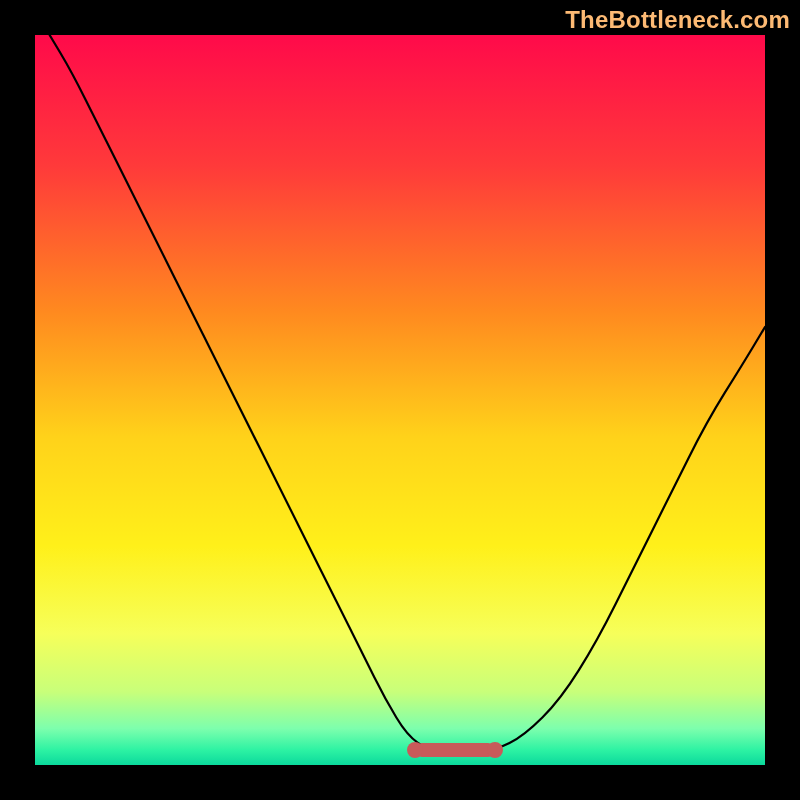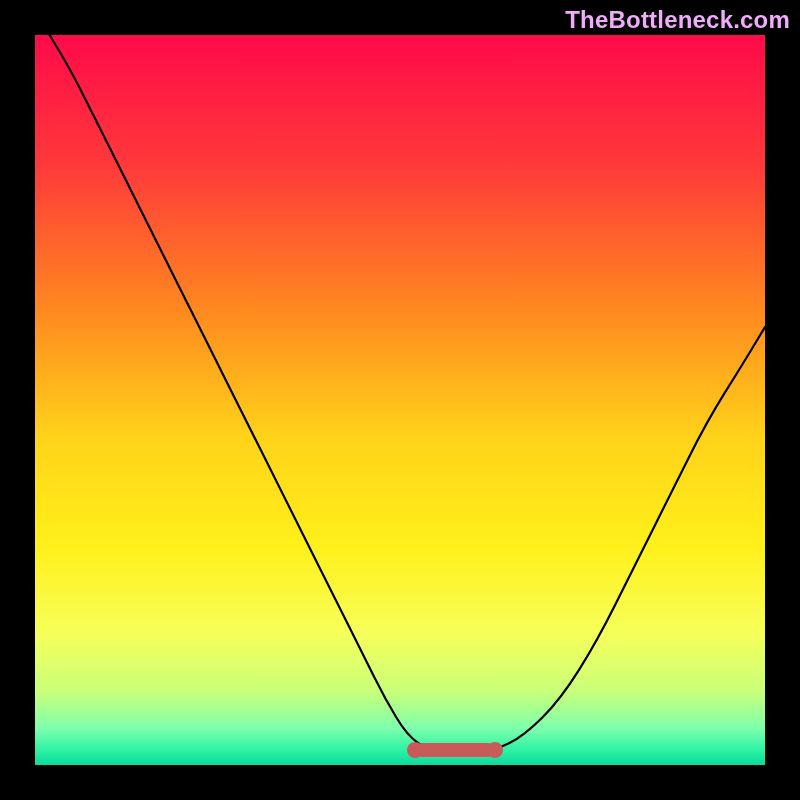--- a/index.html
+++ b/index.html
@@ -10,21 +10,21 @@
     height: 800px;
     background: #000;
   }
   .watermark {
     position: absolute;
     top: 6px;
     right: 10px;
     font-family: Arial, Helvetica, sans-serif;
     font-size: 24px;
     font-weight: 600;
-    color: #f0abfc;
+    color: #fdba74;
     letter-spacing: 0.2px;
     z-index: 10;
   }
   .plot-area {
     position: absolute;
     left: 35px;
     top: 35px;
     width: 730px;
     height: 730px;
     overflow: hidden;

